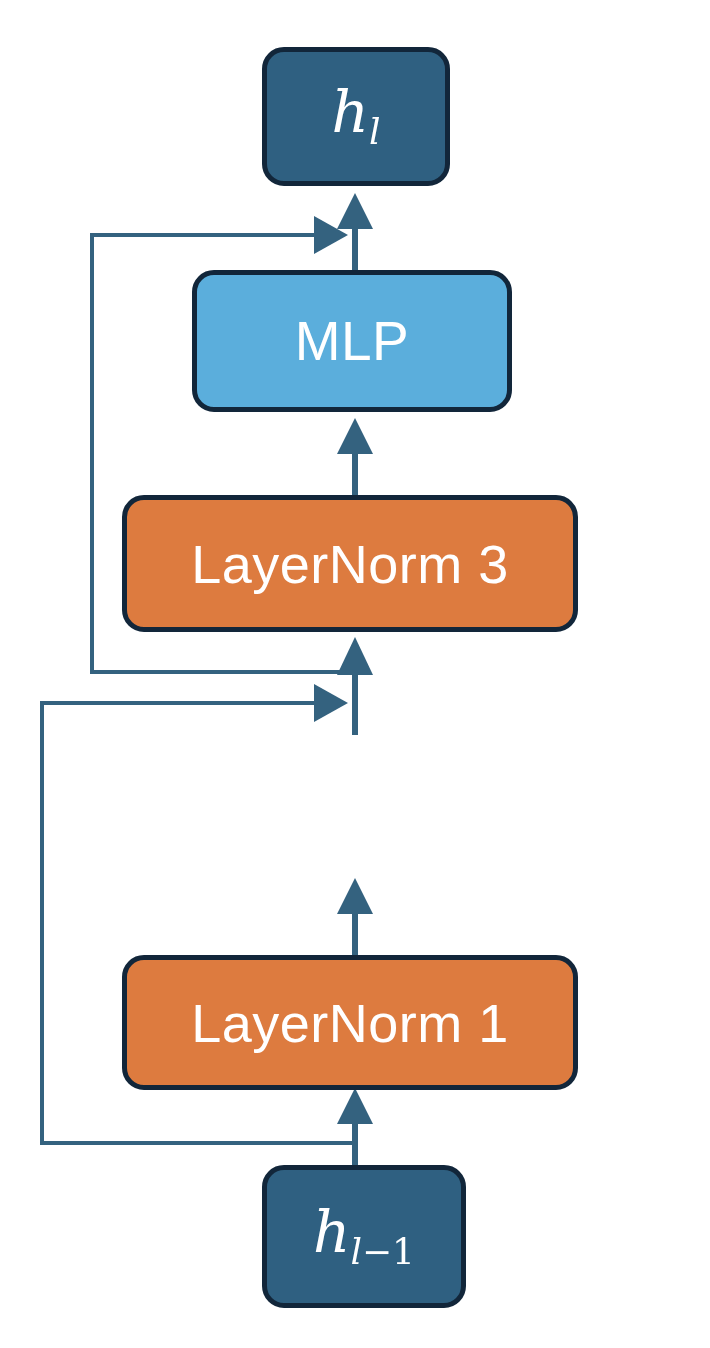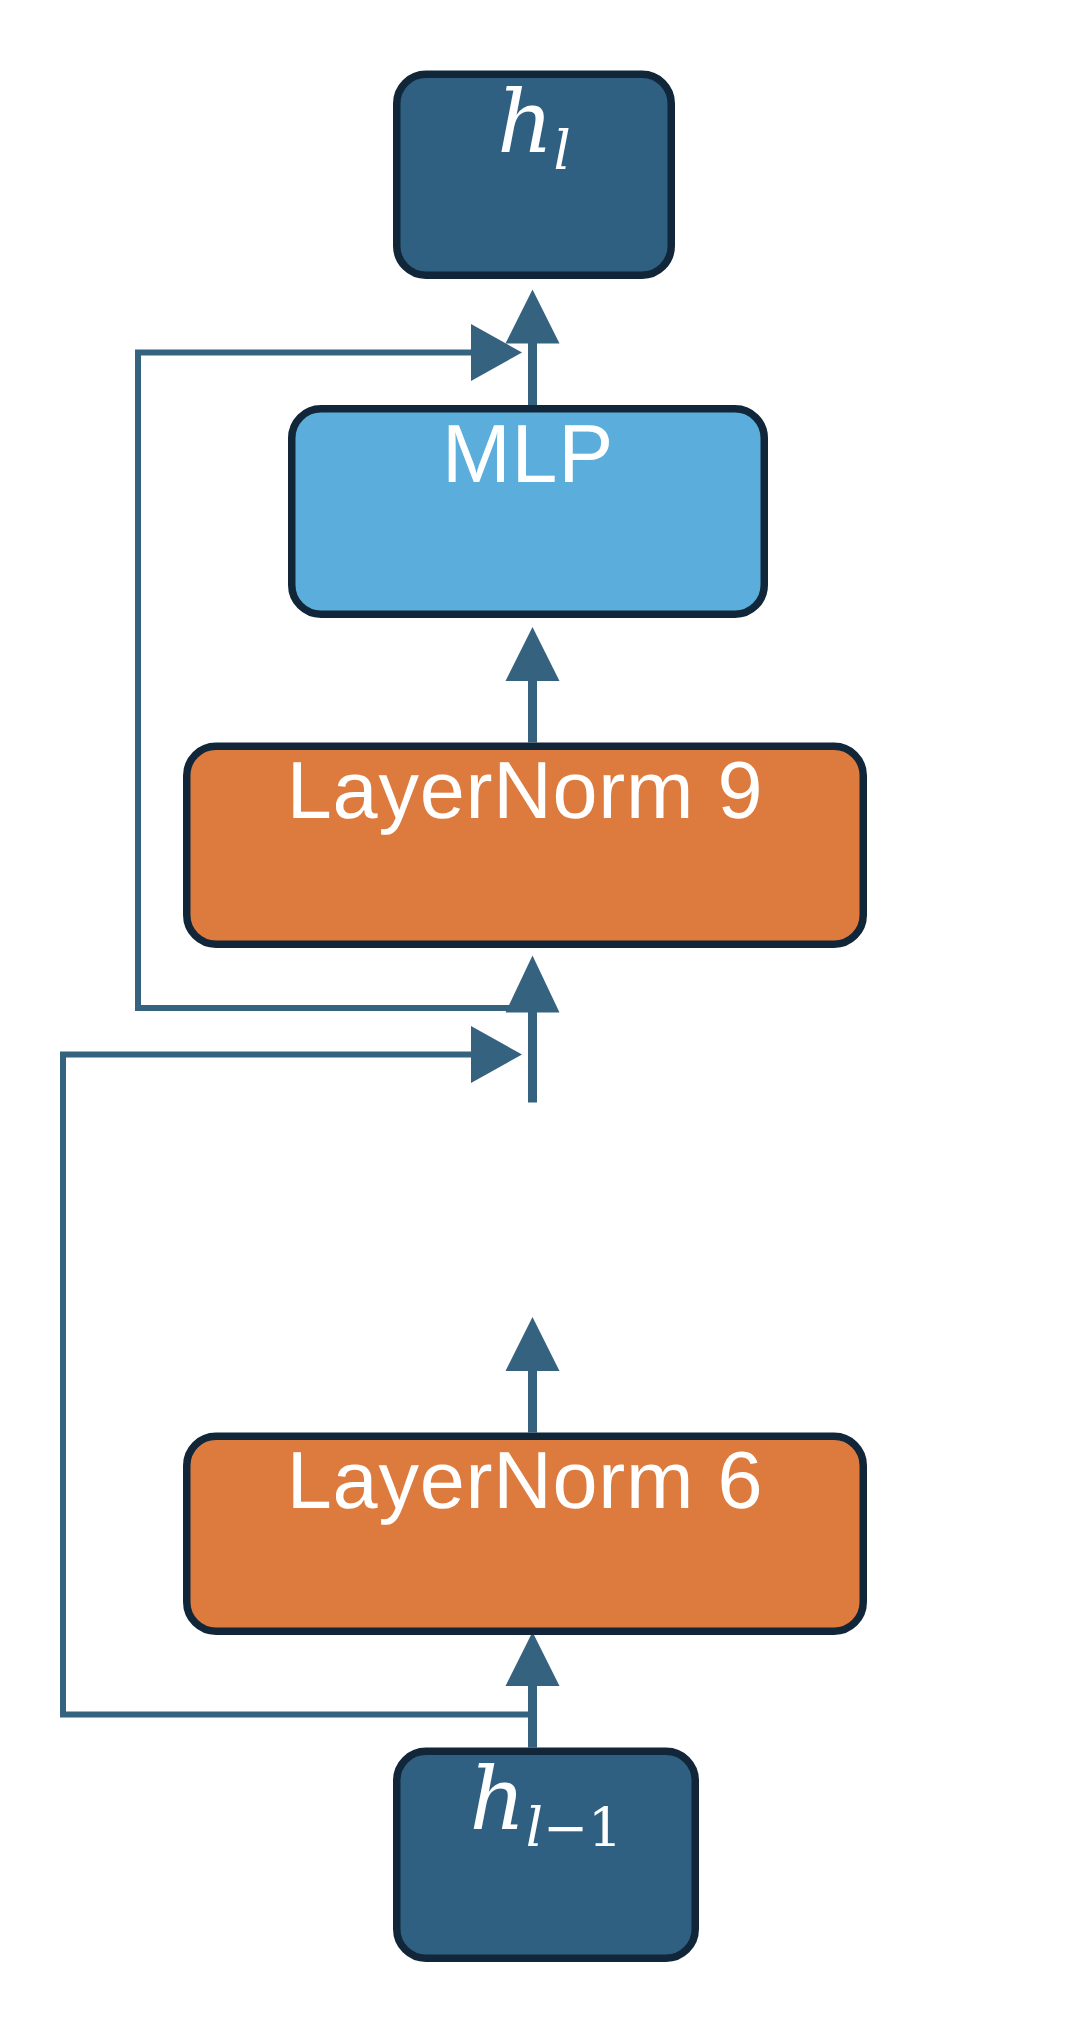--- a/index.html
+++ b/index.html
@@ -23,21 +23,21 @@
     position: absolute;
     left: 0;
     top: 0;
     width: 710px;
     height: 1348px;
   }
   .node {
     position: absolute;
     box-sizing: border-box;
     display: flex;
-    align-items: flex-start;
+    align-items: center;
     justify-content: center;
     border: 5px solid #12263a;
     border-radius: 22px;
     color: #ffffff;
     text-align: center;
     line-height: 1;
     z-index: 2;
   }
   .node-label {
     display: block;
@@ -143,25 +143,25 @@
 
   <div class="node" id="node-h-l">
     <span class="node-label label-math"><span>h</span><span class="sub"><span>l</span></span></span>
   </div>
 
   <div class="node" id="node-mlp">
     <span class="node-label label-text">MLP</span>
   </div>
 
   <div class="node" id="node-layernorm-2">
-    <span class="node-label label-text">LayerNorm 9</span>
+    <span class="node-label label-text">LayerNorm 3</span>
   </div>
 
 
   <div class="node" id="node-layernorm-1">
-    <span class="node-label label-text">LayerNorm 6</span>
+    <span class="node-label label-text">LayerNorm 1</span>
   </div>
 
   <div class="node" id="node-h-l-minus-1">
     <span class="node-label label-math"><span>h</span><span class="sub"><span>l</span><span class="op">−</span><span class="op">1</span></span></span>
   </div>
 
 </div>
 
 </body></html>

